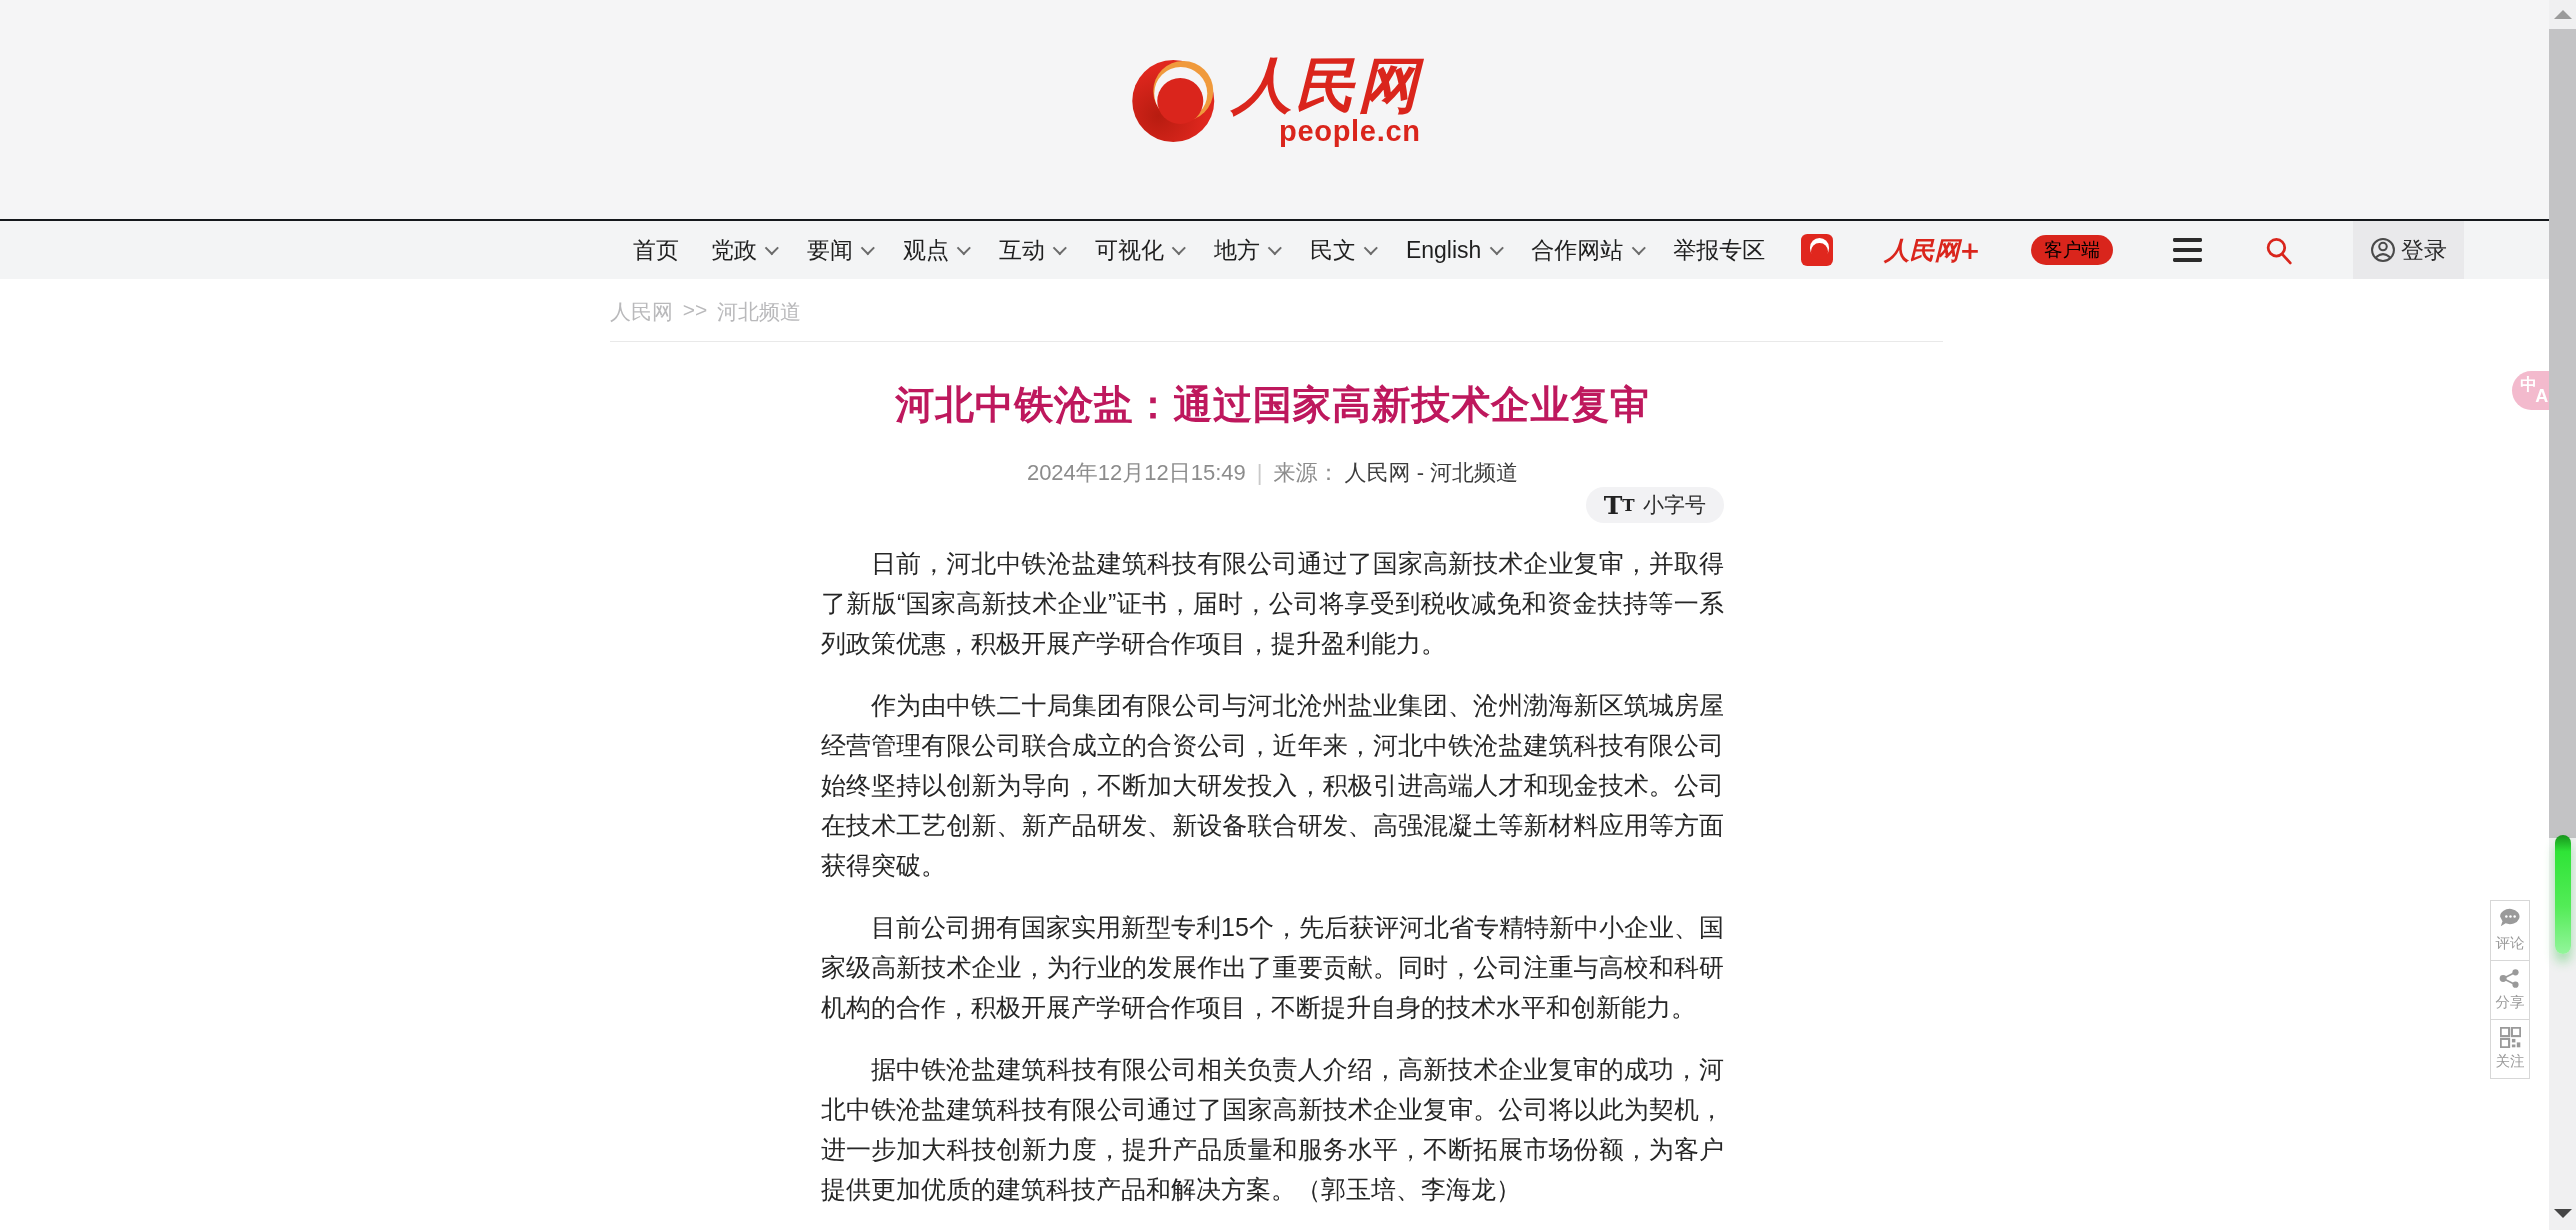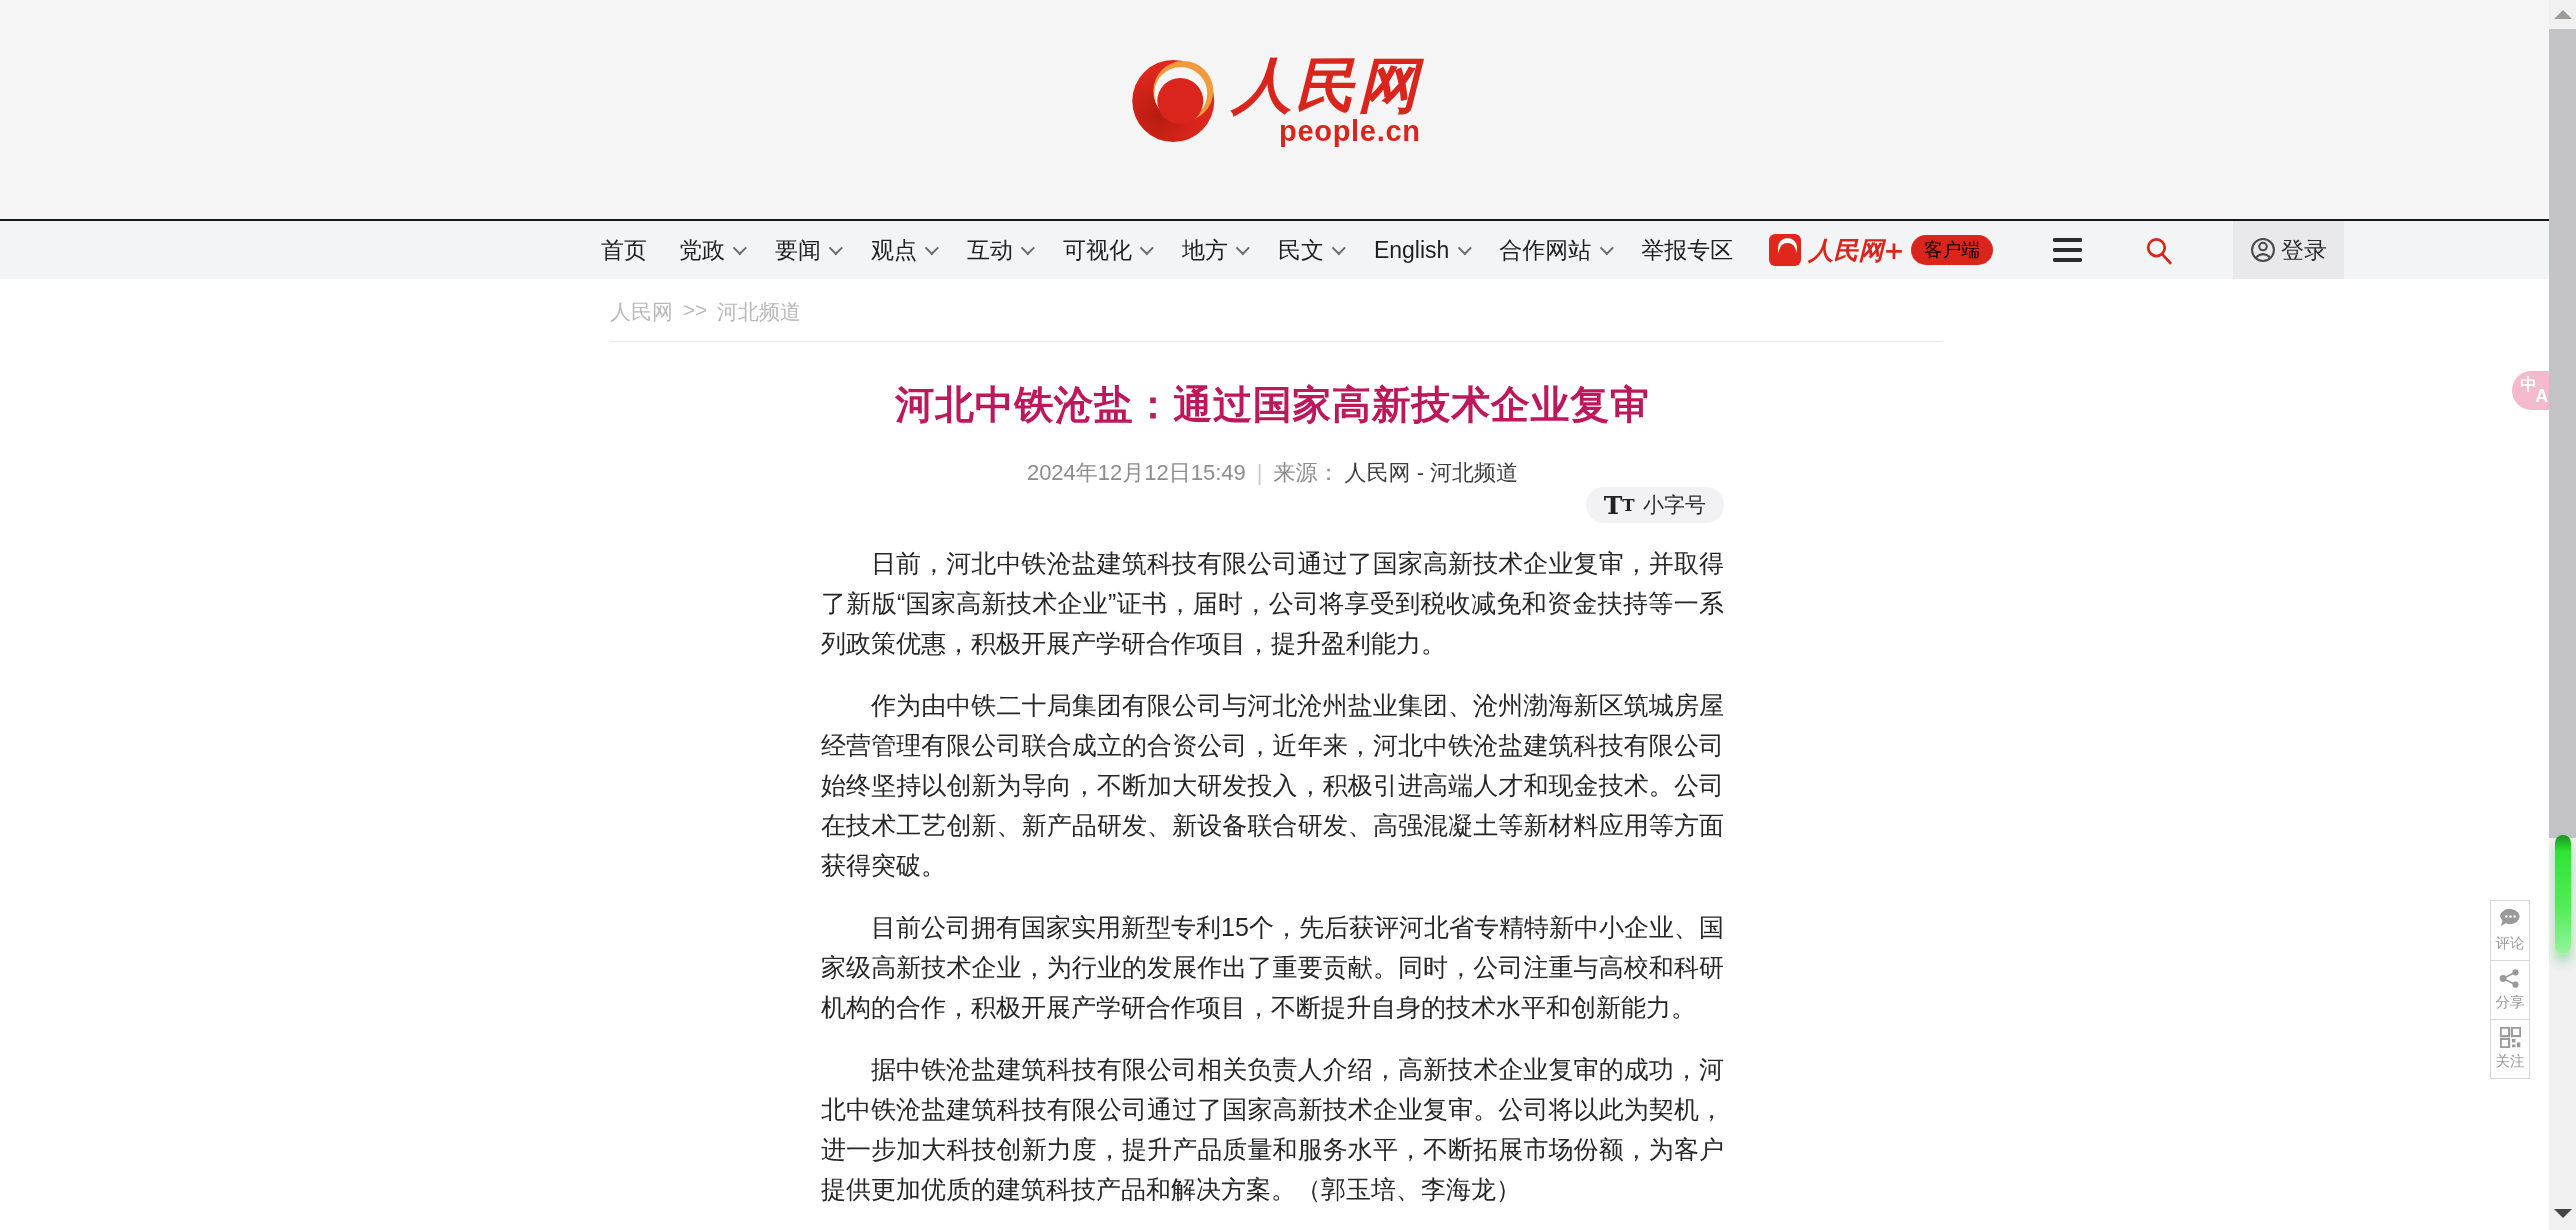--- a/index.html
+++ b/index.html
@@ -13,24 +13,24 @@
   .logo-mark .ball { position:absolute; inset:0; border-radius:50%; background:radial-gradient(circle at 32% 68%, #b71c10, #e0271e 60%); }
   .logo-mark .orange { position:absolute; top:1.4px; right:1.4px; width:60px; height:60px; border-radius:50%; background:#f09a3c; }
   .logo-mark .white { position:absolute; top:7px; right:7px; width:53px; height:53px; border-radius:50%; background:#f5f5f6; }
   .logo-mark .crescent { position:absolute; top:18px; right:11px; width:46px; height:46px; border-radius:50%; background:#da251c; }
   .logo-text { display:flex; flex-direction:column; align-items:flex-end; }
   .logo-cn { font-family:"DejaVu Serif","Liberation Serif",serif; font-weight:bold; font-style:italic; font-size:60px; line-height:60px; color:#da251c; letter-spacing:2.8px; }
   .logo-en { font-size:29px; line-height:32px; font-weight:bold; color:#da251c; letter-spacing:0.7px; }
 
   
   .navbar { position:absolute; left:0; top:219px; width:2576px; height:60px; background:#f3f4f5; border-top:2.8px solid #15181c; display:flex; align-items:center; }
-  .nav-items { position:absolute; left:601px; top:0; height:100%; display:flex; align-items:center; gap:32px; }
+  .nav-items { position:absolute; left:633px; top:0; height:100%; display:flex; align-items:center; gap:32px; }
   .nav-item { display:flex; align-items:center; font-size:23px; color:#1f1f1f; cursor:pointer; white-space:nowrap; }
   .chev { width:9.7px; height:9.7px; border-right:2.1px solid #6b6b6b; border-bottom:2.1px solid #6b6b6b; transform:rotate(45deg) translateY(-2.8px); margin-left:8.3px; }
-  .app-badge { display:flex; align-items:center; margin-left:4.2px; }
+  .app-badge { display:flex; align-items:center; margin-left:4.2px;gap:44px; }
   .badge-logo { position:relative; width:32px; height:32px; background:#e0271e; border-radius:6.2px; overflow:hidden; }
   .badge-logo::before { content:""; position:absolute; top:4.2px; right:4.2px; width:19.4px; height:19.4px; border-radius:50%; background:#ffffff; }
   .badge-logo::after { content:""; position:absolute; top:9px; right:5.5px; width:16.6px; height:16.6px; border-radius:50%; background:#e0271e; }
   .badge-brand { font-family:"DejaVu Serif","Liberation Serif",serif; font-style:italic; font-weight:bold; font-size:25px; color:#da251c; margin:0 7px 0 7px; white-space:nowrap; }
   .badge-pill { background:#d9251c; color:#000000; font-size:18.7px; line-height:30.5px; padding:0 12.5px; border-radius:16.6px; white-space:nowrap; }
   .hamburger { display:flex; flex-direction:column; gap:6.2px; margin-left:28px; cursor:pointer; }
   .hamburger div { width:29px; height:4.2px; background:#2b2b2b; border-radius:1.4px; }
   .search-btn { margin-left:30.5px; cursor:pointer; display:flex; align-items:center; }
   .login-box { height:100%; background:#e9e9eb; display:flex; align-items:center; padding:0 16.6px; margin-left:28px; cursor:pointer; }
   .login-box .label { font-size:23px; color:#2a2a2a; margin-left:5.5px; }

